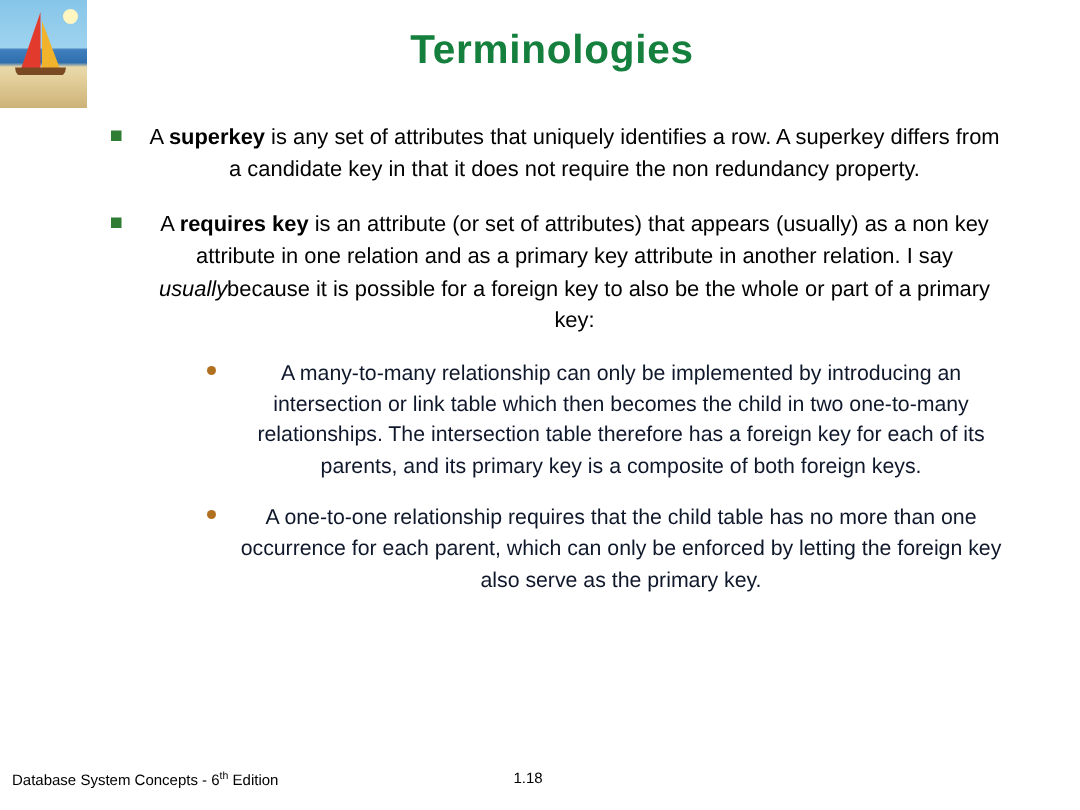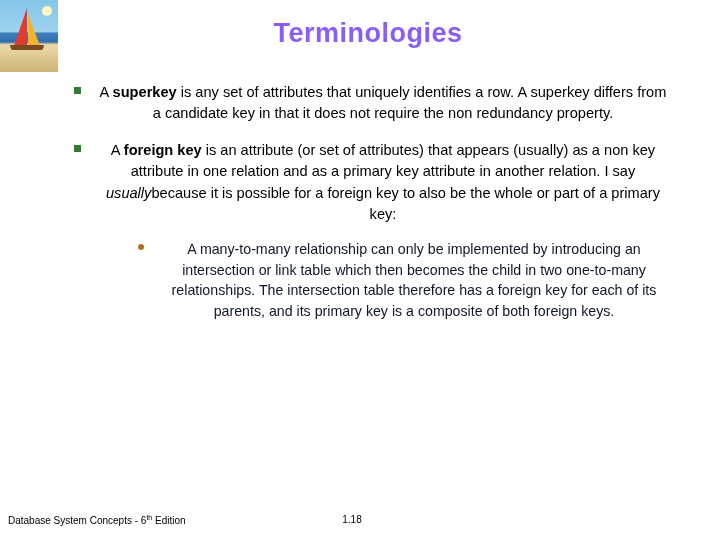--- a/index.html
+++ b/index.html
@@ -76,21 +76,21 @@
 
   
   .title {
     position: absolute;
     left: 58px;
     top: 18px;
     width: 620px;
     text-align: center;
     font-size: 27px;
     font-weight: bold;
-    color: #8b5cf6;
+    color: #15803d;
     letter-spacing: 0.5px;
   }
 
   
   .body {
     position: absolute;
     left: 72px;
     top: 82px;
     width: 600px;
   }
@@ -180,26 +180,29 @@
 
   <div class="title">Terminologies</div>
 
   <div class="body">
 
     <div class="bullet-l1">
       <span class="marker"></span><span>A </span><b>superkey</b><span> is any set of attributes that uniquely identifies a row. A superkey differs from a candidate key in that it does not require the non redundancy property.</span>
     </div>
 
     <div class="bullet-l1">
-      <span class="marker"></span><span>A </span><b>foreign key</b><span> is an attribute (or set of attributes) that appears (usually) as a non key attribute in one relation and as a primary key attribute in another relation. I say </span><i>usually</i><span>because it is possible for a foreign key to also be the whole or part of a primary key:</span>
+      <span class="marker"></span><span>A </span><b>requires key</b><span> is an attribute (or set of attributes) that appears (usually) as a non key attribute in one relation and as a primary key attribute in another relation. I say </span><i>usually</i><span>because it is possible for a foreign key to also be the whole or part of a primary key:</span>
 
       <div class="sub-list">
         <div class="bullet-l2">
           <span class="marker2"></span><span>A many-to-many relationship can only be implemented by introducing an intersection or link table which then becomes the child in two one-to-many relationships. The intersection table therefore has a foreign key for each of its parents, and its primary key is a composite of both foreign keys.</span>
         </div>
+        <div class="bullet-l2">
+          <span class="marker2"></span><span>A one-to-one relationship requires that the child table has no more than one occurrence for each parent, which can only be enforced by letting the foreign key also serve as the primary key.</span>
+        </div>
       </div>
     </div>
 
   </div>
 
   <div class="footer">
     <div class="left"><span>Database System Concepts - 6</span><span class="sup">th</span><span> Edition</span></div>
     <div class="center">1.18</div>
   </div>
 

